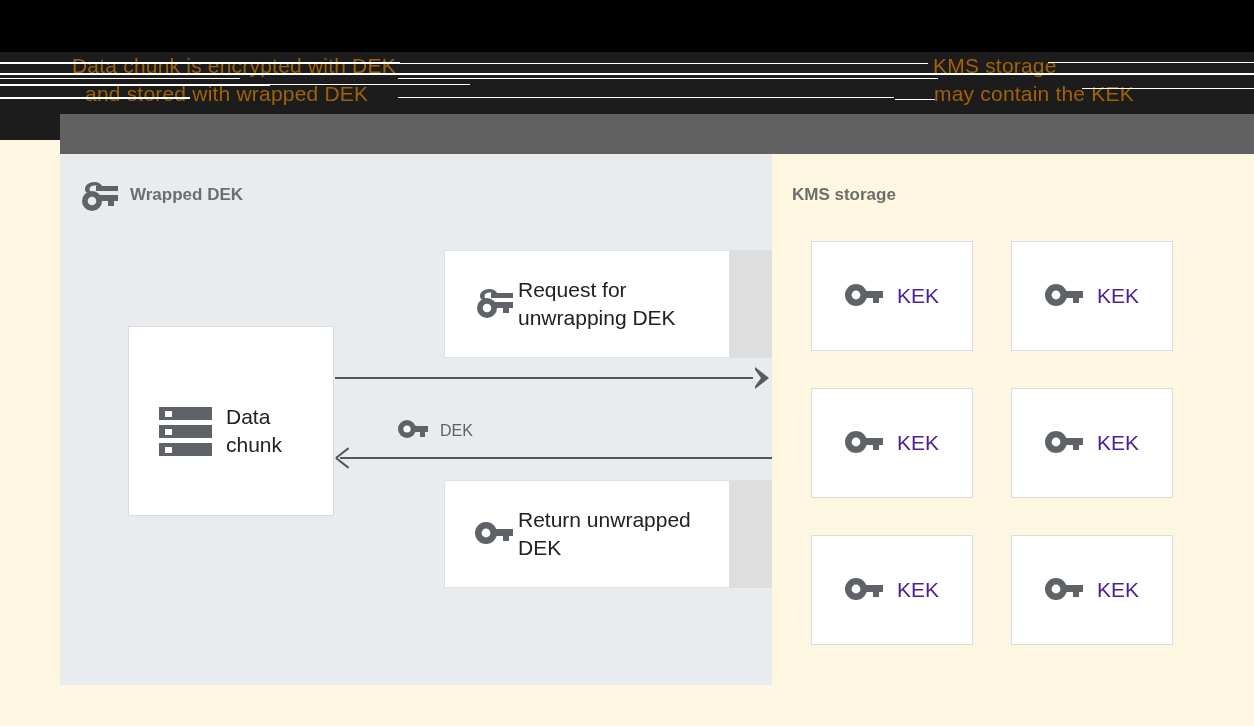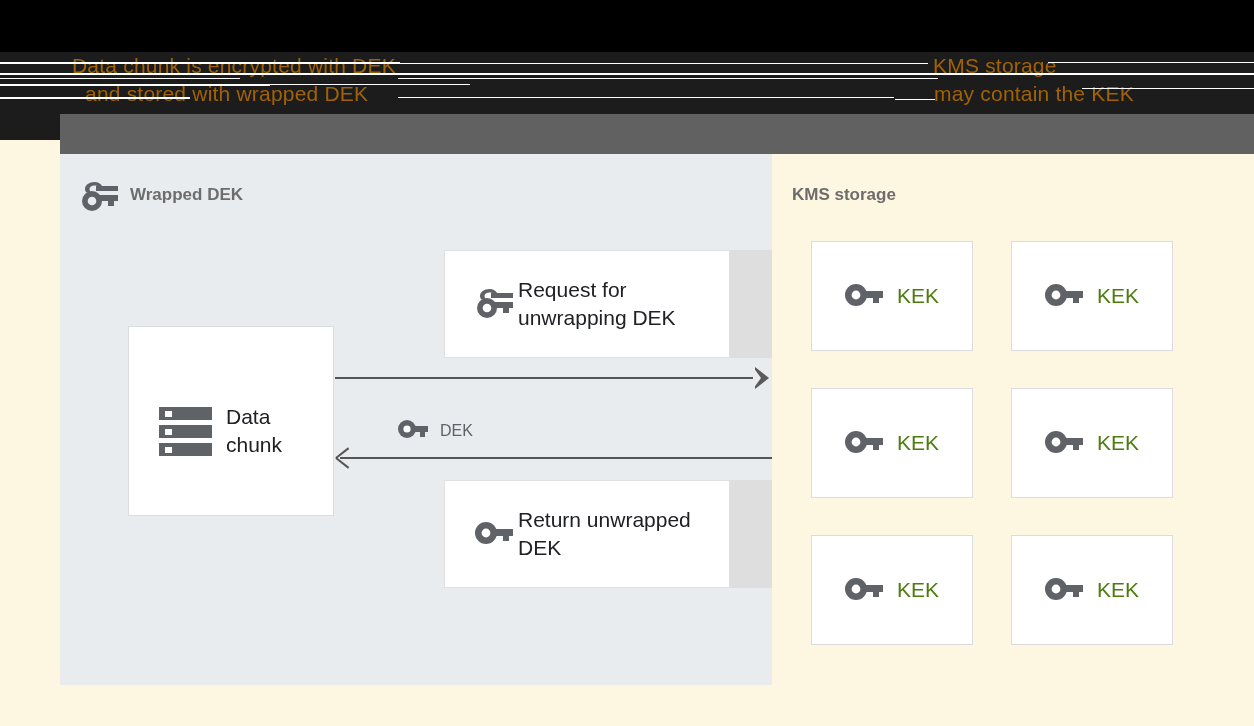--- a/index.html
+++ b/index.html
@@ -98,21 +98,21 @@
   .arrowhead-left::before { top:9px; transform: rotate(-38deg); }
   .arrowhead-left::after  { top:9px; transform: rotate(38deg); }
 
   
   .kek-grid { position:absolute; left:811px; top:241px; width:362px; height:404px; }
   .kek-box {
     position:absolute; width:162px; height:110px;
     background:#fff; border:1px solid #dadce0;
     display:flex; align-items:center; justify-content:center; gap:14px;
   }
-  .kek-label { font-size:21px; color:#4d7c0f;text-align:right; }
+  .kek-label { font-size:21px; color:#4c1d95;text-align:right; }
 
   .kek-c0 { left:0; }  .kek-c1 { left:200px; }
   .kek-r0 { top:0; }   .kek-r1 { top:147px; }  .kek-r2 { top:294px; }
 
   
   svg.icon { display:block; }
 </style>
 </head>
 <body>
 

